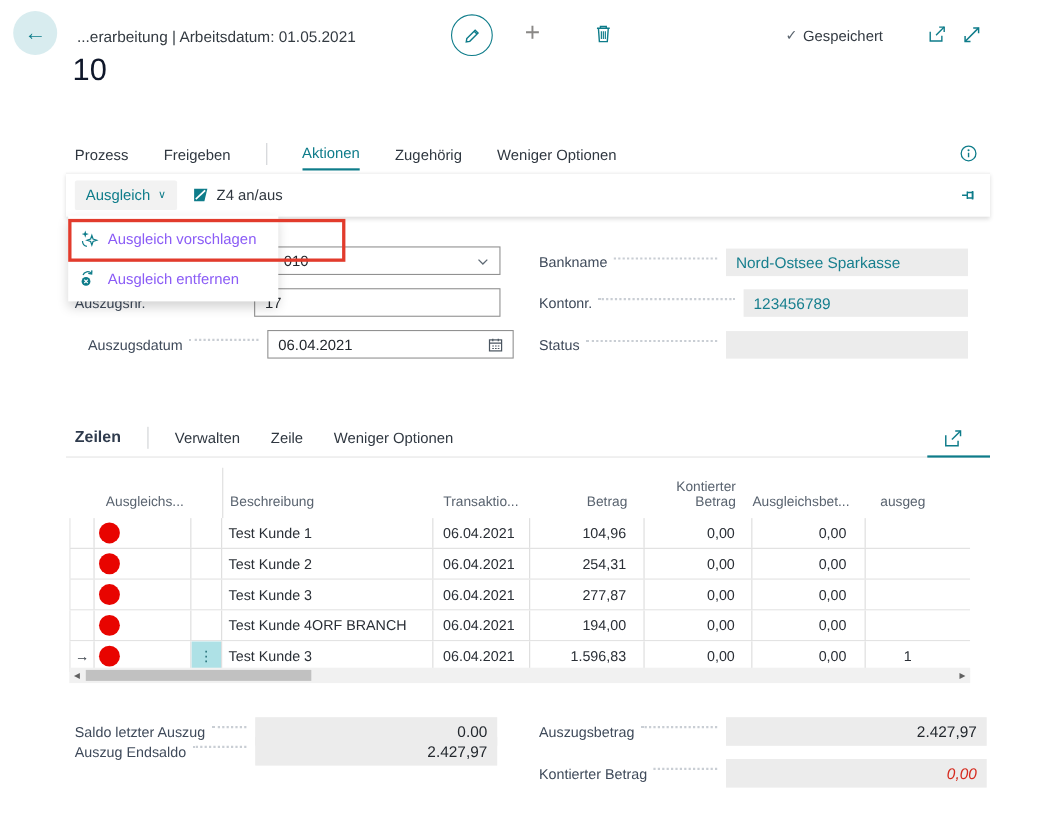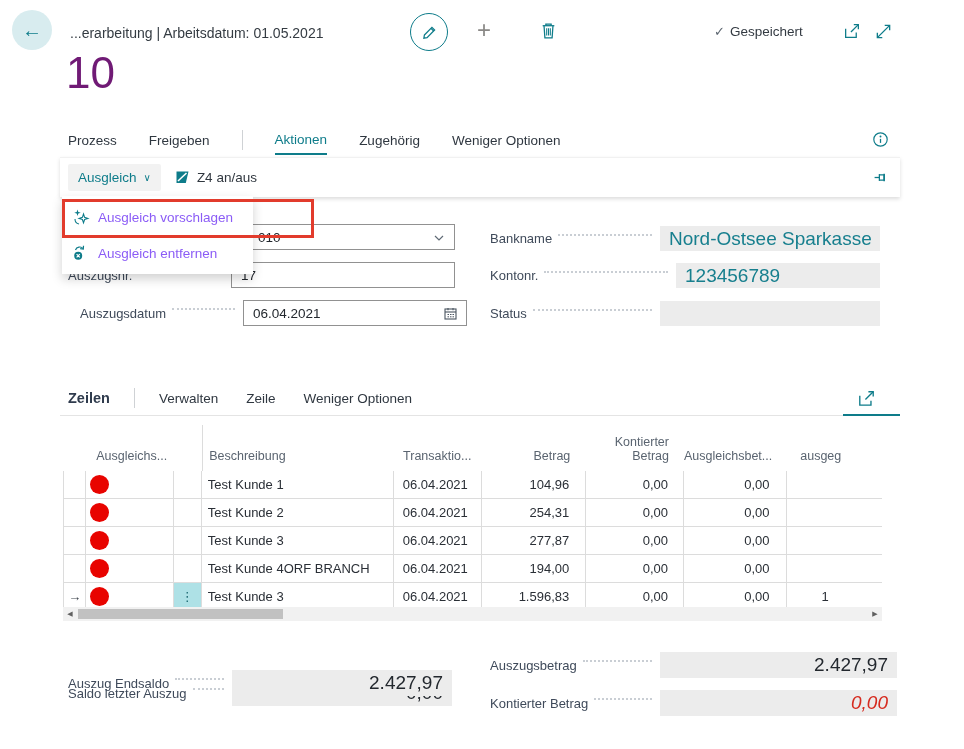--- a/index.html
+++ b/index.html
@@ -13,21 +13,21 @@
     display:flex;align-items:center;justify-content:center;color:#0e7c8a;font-size:20px;cursor:pointer;}
   .crumb{left:70px;top:25px;font-size:14px;color:#343b42;}
   .pencil-btn{left:410px;top:13px;width:36px;height:36px;border-radius:50%;border:1px solid #0e7c8a;
     display:flex;align-items:center;justify-content:center;}
   .plus-btn{left:477px;top:18px;font-size:24px;color:#8a8886;line-height:24px;}
   .trash-btn{left:540px;top:22px;}
   .saved{left:714px;top:24px;display:flex;align-items:center;font-size:13.5px;color:#333a42;}
   .saved .chk{color:#5c6670;margin-right:5px;font-size:13px;}
   .popout-btn{left:843px;top:23px;}
   .resize-btn{left:874px;top:22px;}
-  .page-title{left:66px;top:48px;font-size:44px;font-weight:300;color:#701a75;}
+  .page-title{left:66px;top:48px;font-size:28px;font-weight:300;color:#0f172a;}
 
   
   .tabs{left:68px;top:130px;display:flex;align-items:center;font-size:13.5px;color:#2f3740;}
   .tab{margin-right:32px;cursor:pointer;padding-bottom:6px;}
   .tab.active{color:#0e7c8a;border-bottom:2px solid #0e7c8a;}
   .tab-divider{width:1px;height:20px;background:#cfd2d5;margin:0 32px 6px 0;}
   .info-btn{left:872px;top:131px;}
 
   
   .toolbar{left:60px;top:157px;width:840px;height:39px;background:#fff;border-top:1px solid #f1f1f1;
@@ -45,21 +45,21 @@
   .menu-item{height:36px;display:flex;align-items:center;padding:0 10px;font-size:13.5px;color:#8b5cf6;cursor:pointer;}
   .menu-item .mi{margin-right:8px;width:18px;display:flex;justify-content:center;}
   .annotation{left:62px;top:199px;width:246px;height:33px;border:3px solid #e23b2c;z-index:6;pointer-events:none;}
 
   
   .frow{display:flex;align-items:center;}
   .flabel{font-size:13px;color:#3f4a5a;white-space:nowrap;}
   .leader{flex:1;border-bottom:2px dotted #c9ced4;height:55%;margin:0 8px 8px 6px;}
   .inputbox{height:26px;border:1px solid #919191;background:#fff;display:flex;align-items:center;
     font-size:13.5px;color:#23282e;box-sizing:border-box;position:relative;}
-  .robox{height:25px;background:#ececec;display:flex;align-items:center;font-size:19px;box-sizing:border-box;}
+  .robox{height:25px;background:#ececec;display:flex;align-items:center;font-size:14px;box-sizing:border-box;}
   .teal-val{color:#177f8e;padding-left:9px;}
   .num-val{margin-left:auto;padding-right:9px;color:#23282e;}
   .neg{color:#d62b1f;font-style:italic;}
 
   
   .lines-bar{left:68px;top:388px;display:flex;align-items:center;font-size:13.5px;color:#2f3740;}
   .lines-title{font-size:14.5px;font-weight:bold;color:#2f3b4d;margin-right:24px;}
   .l-div{width:1px;height:20px;background:#cfd2d5;margin-right:24px;}
   .l-item{margin-right:28px;cursor:pointer;}
   .lines-underline{left:60px;top:415px;width:840px;height:1px;background:#e4e4e4;}
@@ -391,21 +391,21 @@
   </div>
 
   <div class="abs hscroll">
     <span class="sc-arrow">◀</span>
     <span class="sc-thumb"></span>
     <span class="sc-right">
         <span class="sc-arrow">▶</span>
       </span>
   </div>
 
-  <div class="abs frow" style="left:68px;top:652px;width:384px;margin-top:28px;">
+  <div class="abs frow" style="left:68px;top:652px;width:384px;">
     <span class="flabel">Saldo letzter Auszug</span>
     <span class="leader"></span>
     <div class="robox" style="width:220px;height:26px;">
       <span class="num-val">0,00</span>
     </div>
   </div>
 
   <div class="abs frow" style="left:68px;top:670px;width:384px;">
     <span class="flabel">Auszug Endsaldo</span>
     <span class="leader"></span>

